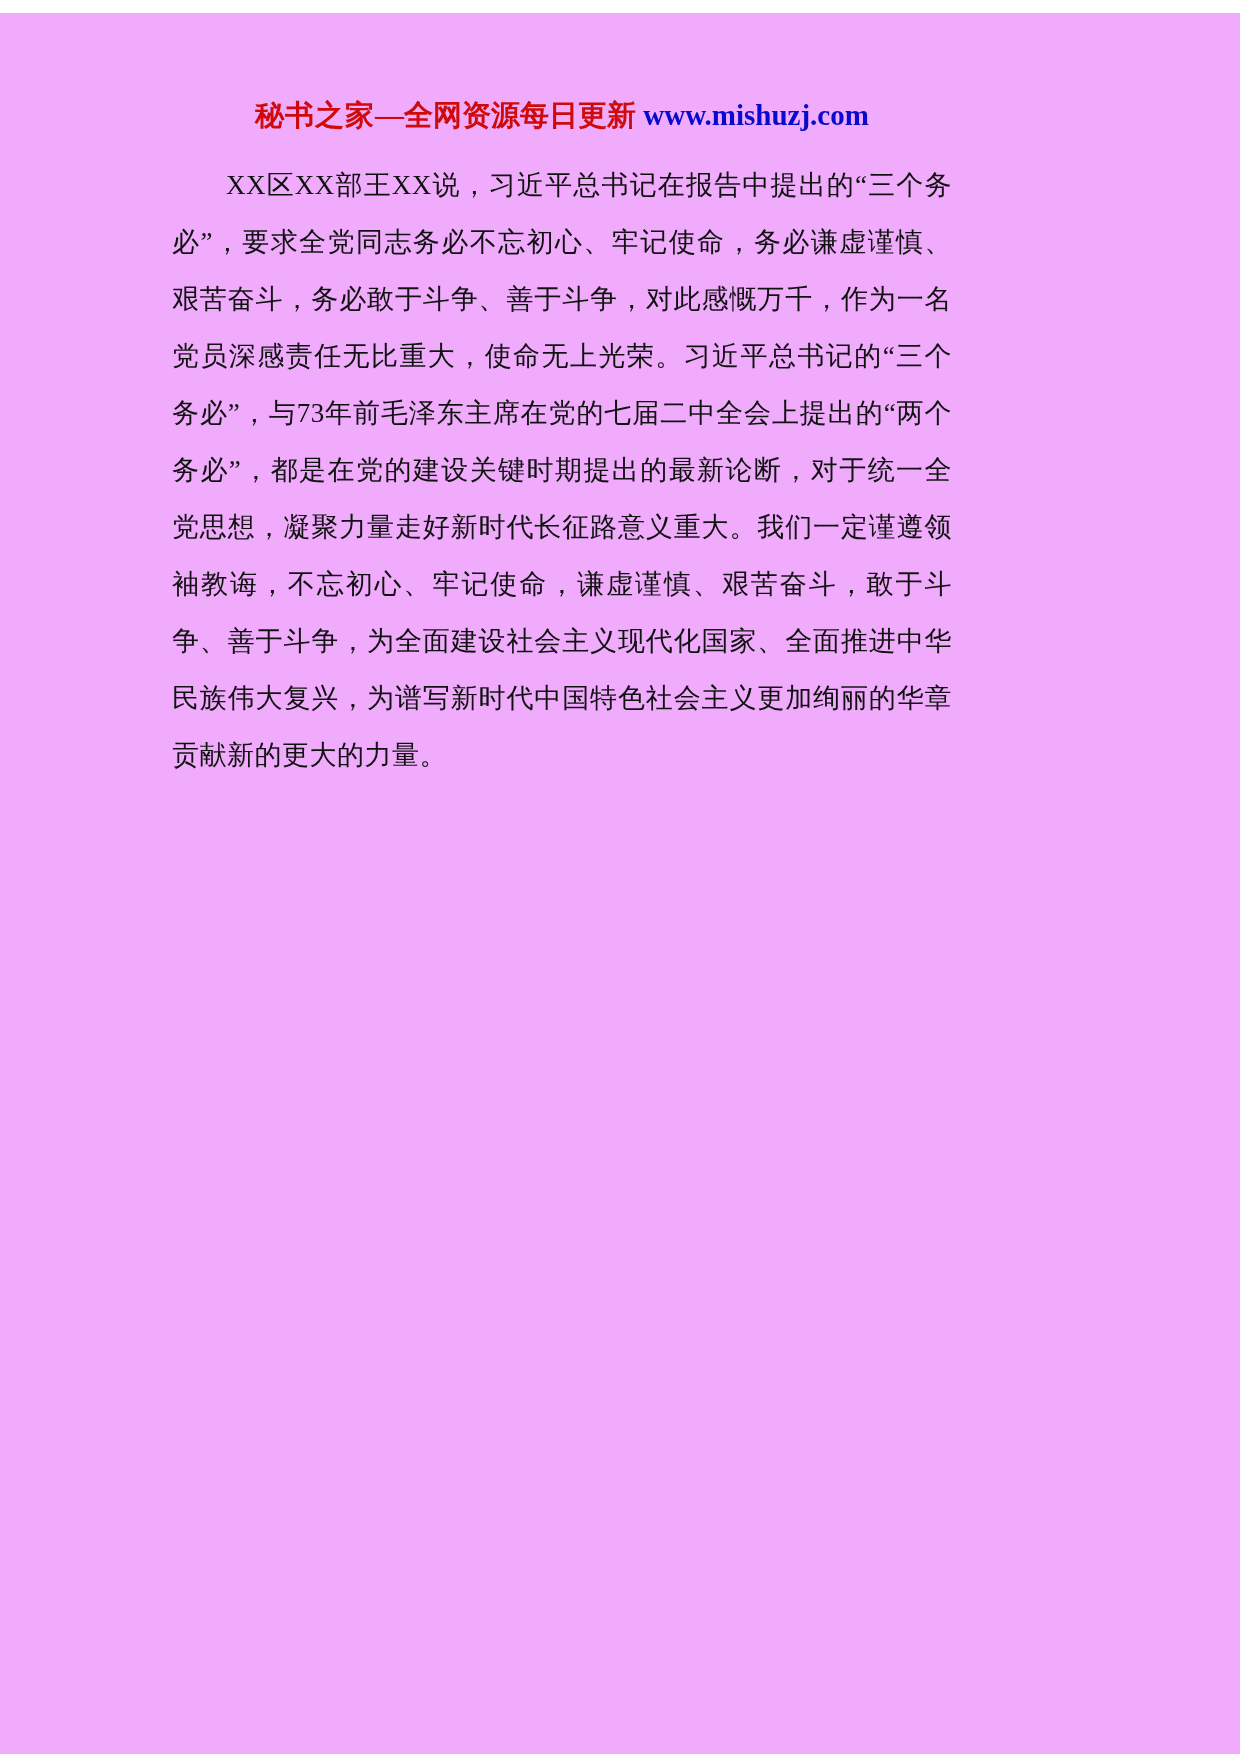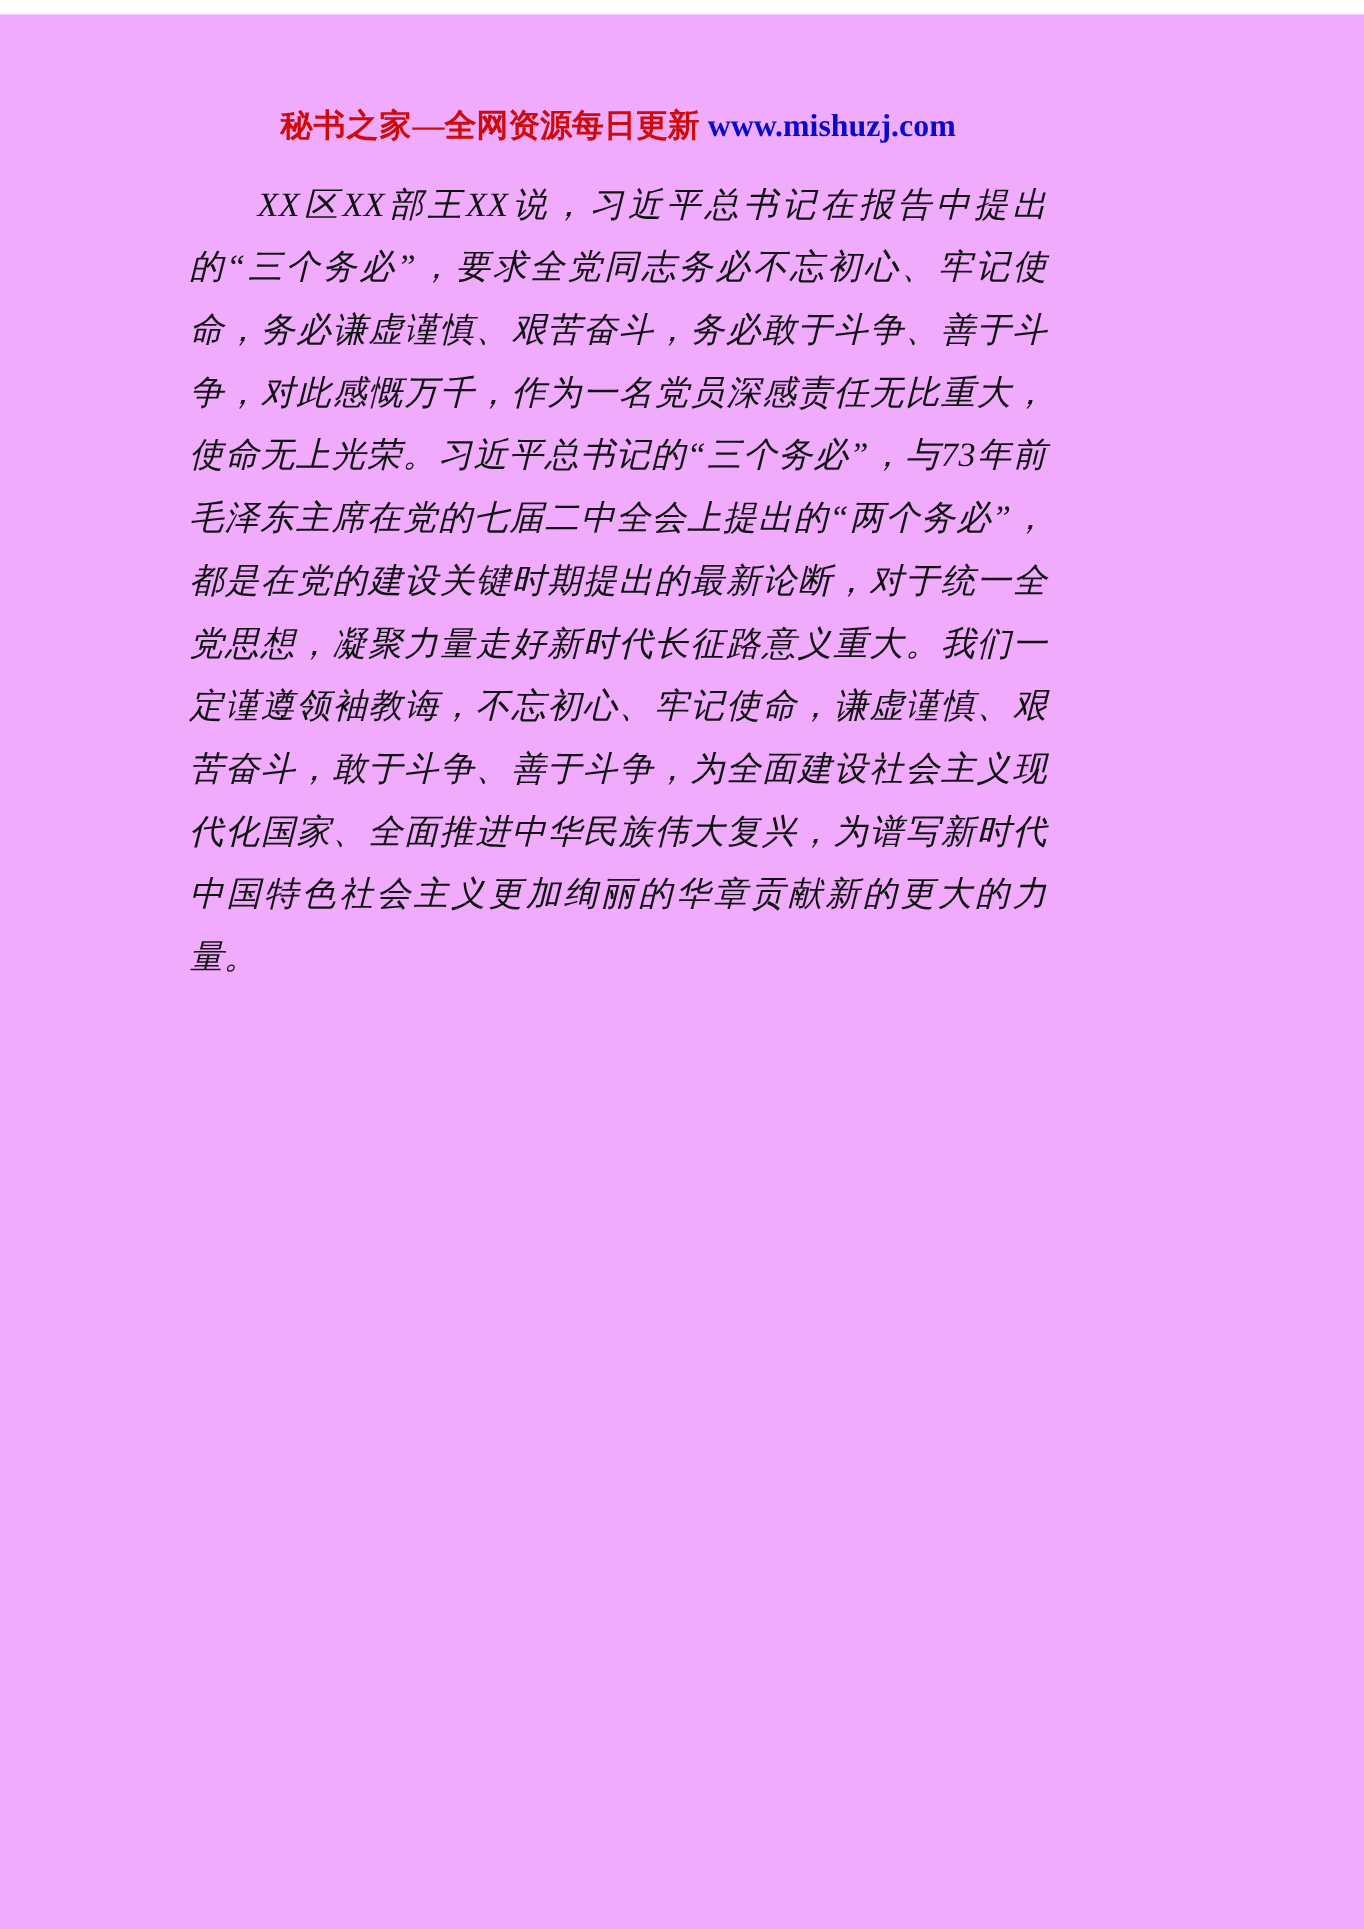--- a/index.html
+++ b/index.html
@@ -34,28 +34,27 @@
   .doc-header .tagline {
     font-weight: 600;
   }
   .doc-header .site-url {
     text-decoration: none;
     font-weight: 600;
     cursor: pointer;
   }
   .doc-body p {
     margin: 0;
-    font-size: 31px;
+    font-size: 27px;
     line-height: 57px;
     text-align: justify;
     text-justify: inter-ideograph;
     text-indent: 2em;
     letter-spacing: 0.5px;
     color: #111111;
-    font-style: italic;
   }
 </style>
 </head>
 <body>
 
 <div class="page">
 
   <div class="doc-header">
     <span class="site-name" style="color: rgb(207, 10, 10);">秘书之家</span><span class="tagline" style="color: rgb(207, 10, 10);">—全网资源每日更新 </span><a class="site-url" style="color: rgb(10, 10, 205);">www.mishuzj.com</a>
   </div>

